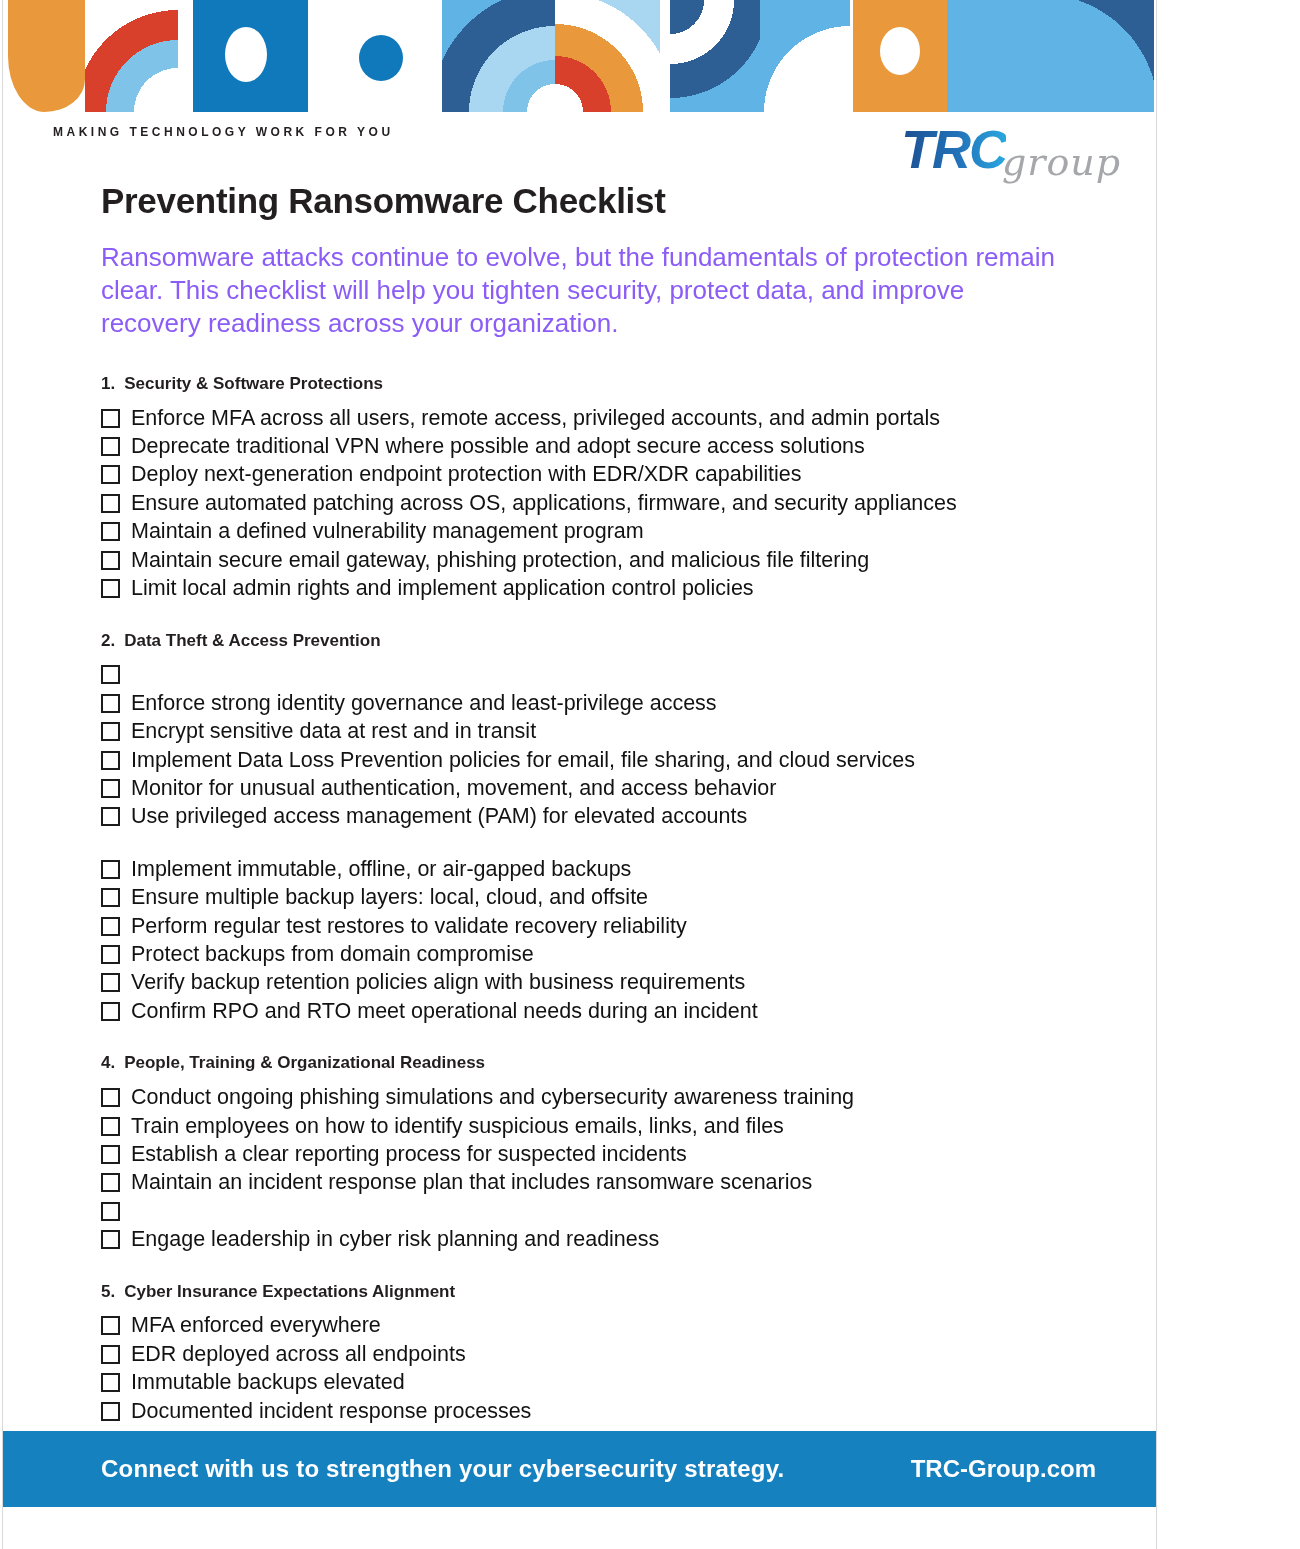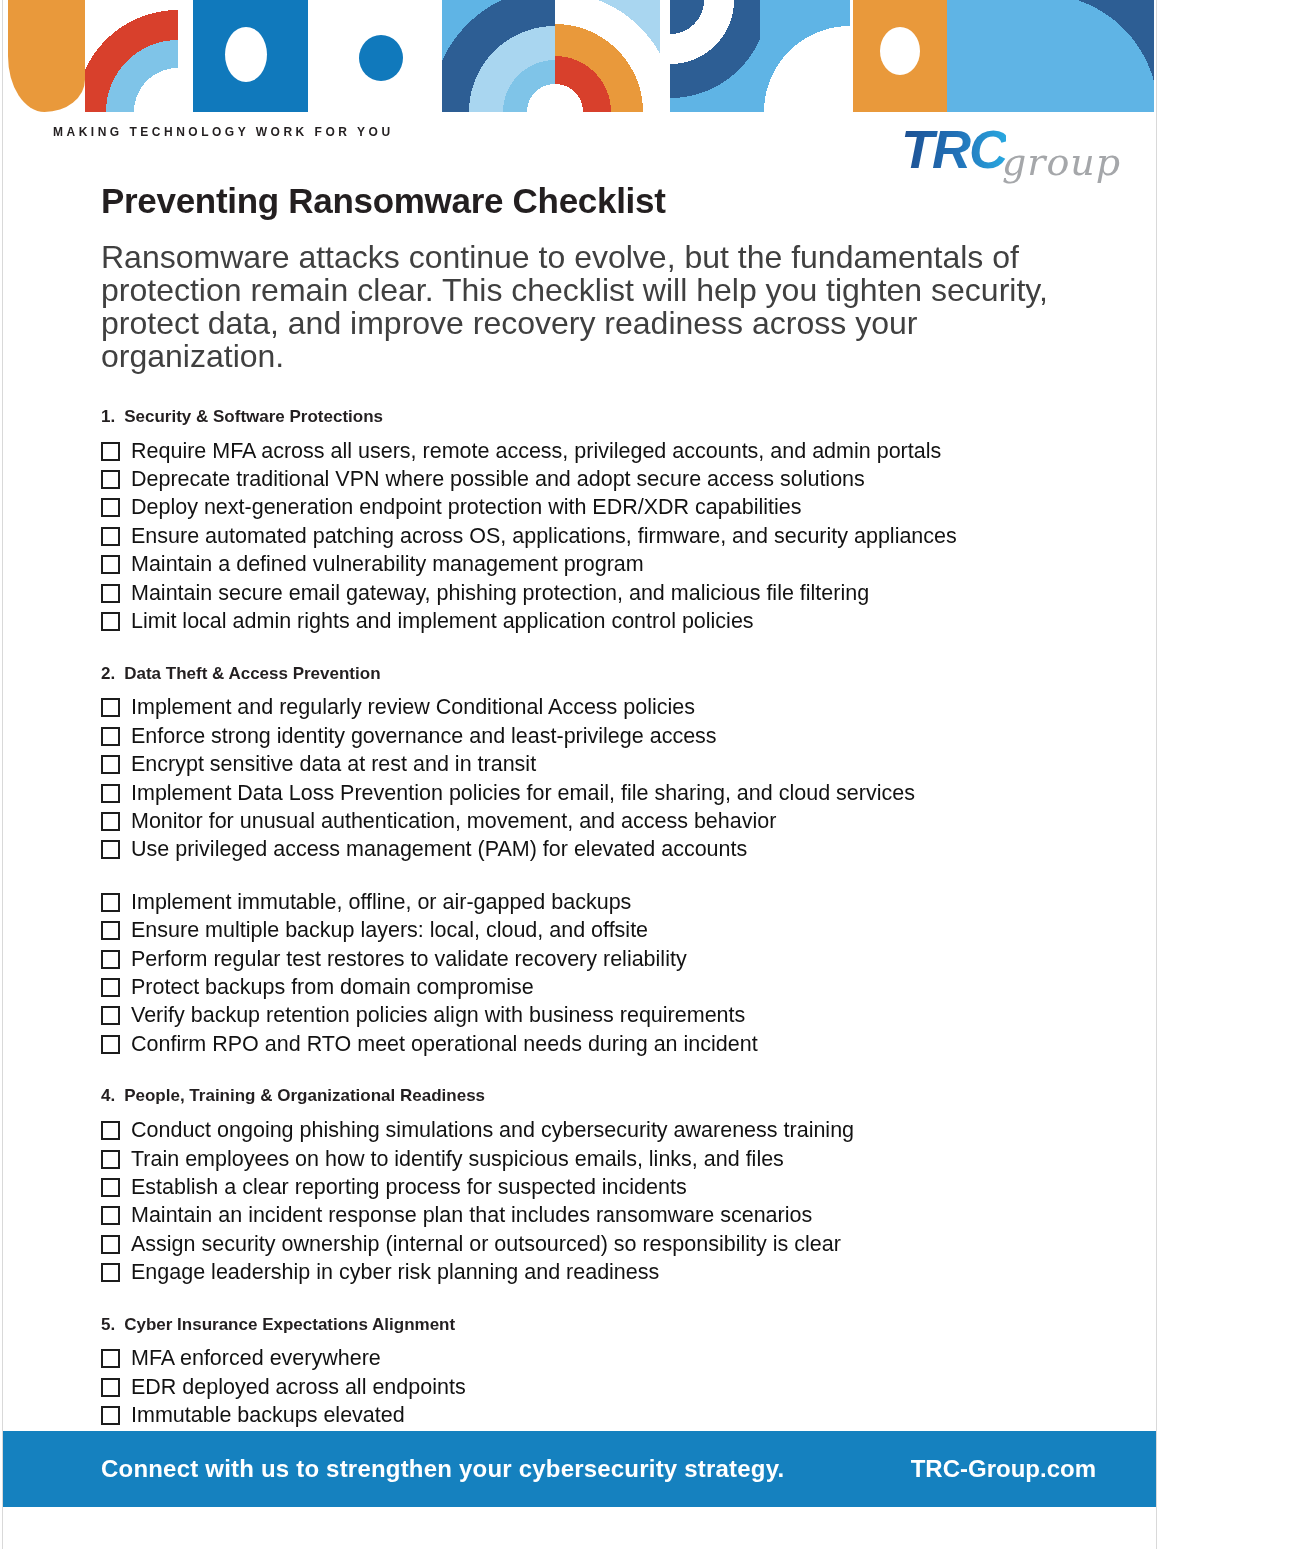--- a/index.html
+++ b/index.html
@@ -35,21 +35,21 @@
   .logo .trc{
     font-size:54px;font-weight:800;font-style:italic;letter-spacing:-2px;
     background:linear-gradient(90deg,#1D4F91 0%,#2273B9 55%,#29A8E0 100%);
     -webkit-background-clip:text;background-clip:text;color:transparent;
   }
   .logo .grp{
     font-family:"DejaVu Serif",serif;font-style:italic;font-size:38px;
     color:#A5A7AA;position:relative;top:7px;left:-4px;letter-spacing:1px;margin-top:9px;
   }
   .title{margin:42px 0 0 98px;font-size:35px;font-weight:700;letter-spacing:-0.3px;}
-  .intro{margin:20px 0 0 98px;width:958px;font-size:32px;line-height:33px;color:#404040;}
+  .intro{margin:20px 0 0 98px;width:958px;font-size:26px;line-height:33px;color:#8b5cf6;}
   
   .sections{margin:30px 0 0 98px;}
   .section{margin-bottom:24px;}
   .sec-head{font-size:17px;font-weight:700;line-height:28px;margin-bottom:6px;}
   .sec-head .num{margin-right:9px;}
   .check-item{display:flex;align-items:center;height:28.4px;font-size:21.5px;color:#121212;}
   .box{flex:0 0 auto;width:15px;height:15px;border:2px solid #1c1c1c;margin-right:11px;background:#fff;}
   
   .footer{
     position:absolute;left:0;top:1431px;width:1153px;height:76px;background:#1581BF;
@@ -91,21 +91,21 @@
   <div class="intro">Ransomware attacks continue to evolve, but the fundamentals of protection remain clear. This checklist will help you tighten security, protect data, and improve recovery readiness across your organization.</div>
 
   <div class="sections">
   <div class="section">
     <div class="sec-head">
       <span class="num">1.</span><span>Security &amp; Software Protections</span>
     </div>
     <div>
   <div class="check-item">
     <span class="box"></span>
-    <span>Require MFA across all users, remote access, privileged accounts, and admin portals</span>
+    <span>Enforce MFA across all users, remote access, privileged accounts, and admin portals</span>
   </div>
 
   <div class="check-item">
     <span class="box"></span>
     <span>Deprecate traditional VPN where possible and adopt secure access solutions</span>
   </div>
 
   <div class="check-item">
     <span class="box"></span>
     <span>Deploy next-generation endpoint protection with EDR/XDR capabilities</span>
@@ -133,21 +133,20 @@
 </div>
   </div>
 
   <div class="section">
     <div class="sec-head">
       <span class="num">2.</span><span>Data Theft &amp; Access Prevention</span>
     </div>
     <div>
   <div class="check-item">
     <span class="box"></span>
-    <span>Implement and regularly review Conditional Access policies</span>
   </div>
 
   <div class="check-item">
     <span class="box"></span>
     <span>Enforce strong identity governance and least-privilege access</span>
   </div>
 
   <div class="check-item">
     <span class="box"></span>
     <span>Encrypt sensitive data at rest and in transit</span>
@@ -224,21 +223,20 @@
     <span>Establish a clear reporting process for suspected incidents</span>
   </div>
 
   <div class="check-item">
     <span class="box"></span>
     <span>Maintain an incident response plan that includes ransomware scenarios</span>
   </div>
 
   <div class="check-item">
     <span class="box"></span>
-    <span>Assign security ownership (internal or outsourced) so responsibility is clear</span>
   </div>
 
   <div class="check-item">
     <span class="box"></span>
     <span>Engage leadership in cyber risk planning and readiness</span>
   </div>
 </div>
   </div>
 
   <div class="section">

